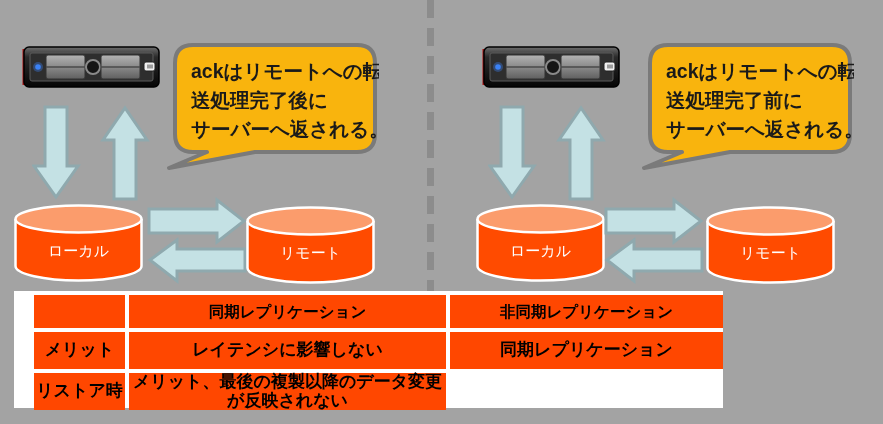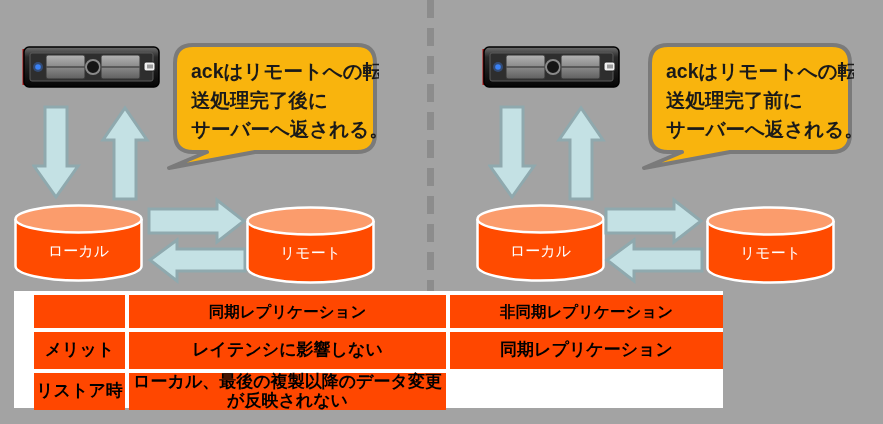--- a/index.html
+++ b/index.html
@@ -160,16 +160,16 @@
   <div class="cmp-table">
     <div class="cell hdr"></div>
     <div class="cell hdr">同期レプリケーション</div>
     <div class="cell hdr">非同期レプリケーション</div>
 
     <div class="cell">メリット</div>
     <div class="cell">レイテンシに影響しない</div>
     <div class="cell">同期レプリケーション</div>
 
     <div class="cell">リストア時</div>
-    <div class="cell">ローカル、最後の複製以降のデータ変更が反映されない</div>
+    <div class="cell">メリット、最後の複製以降のデータ変更が反映されない</div>
   </div>
 
 </div>
 
 </body></html>

